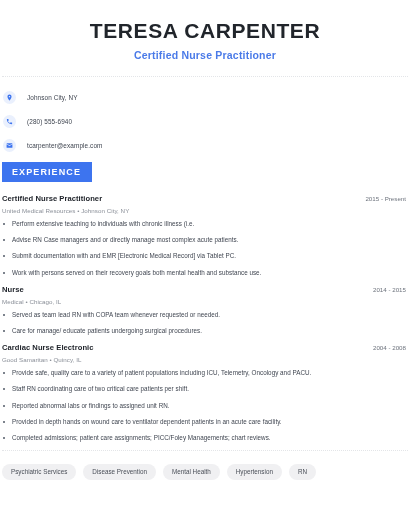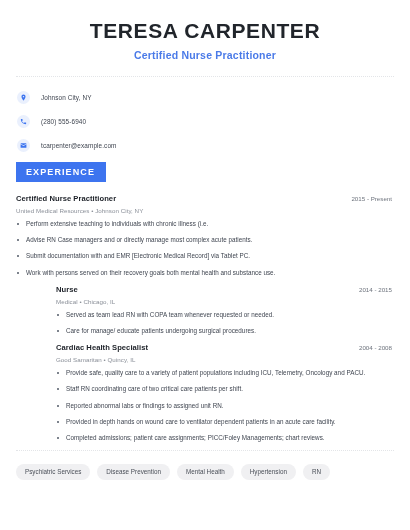--- a/index.html
+++ b/index.html
@@ -12,21 +12,21 @@
     font-family: "Liberation Sans", sans-serif;
     -webkit-font-smoothing: antialiased;
     overflow: hidden;
   }
 
   .page {
     position: relative;
     width: 410px;
     height: 530px;
     background: #ffffff;
-    padding: 0 16px;
+    padding: 0 2px;
   }
 
   
   .header {
     padding-top: 19px;
     text-align: center;
   }
   .full-name {
     font-size: 21px;
     font-weight: bold;
@@ -129,21 +129,21 @@
   .bullets li::before {
     content: "";
     position: absolute;
     left: 1px;
     top: 3px;
     width: 2px;
     height: 2px;
     background: #7d838d;
   }
 
-  .job + .job { margin-top: 4px; margin-left: 40px; }
+  .job + .job { margin-top: 4px; }
 
   
   .skills-body {
     margin-top: 13px;
     display: flex;
     flex-wrap: wrap;
     gap: 6px 7px;
   }
   .skill-pill {
     background: #f0f0f2;
@@ -226,21 +226,21 @@
       </div>
       <div class="job-meta">Medical  •  Chicago, IL</div>
       <ul class="bullets">
         <li>Served as team lead RN with COPA team whenever requested or needed.</li>
         <li>Care for manage/ educate patients undergoing surgical procedures.</li>
       </ul>
     </div>
 
     <div class="job">
       <div class="job-head">
-        <span class="job-role">Cardiac Health Specialist</span>
+        <span class="job-role">Cardiac Nurse Electronic</span>
         <span class="job-dates">2004 - 2008</span>
       </div>
       <div class="job-meta">Good Samaritan  •  Quincy, IL</div>
       <ul class="bullets">
         <li>Provide safe, quality care to a variety of patient populations including ICU, Telemetry, Oncology and PACU.</li>
         <li>Staff RN coordinating care of two critical care patients per shift.</li>
         <li>Reported abnormal labs or findings to assigned unit RN.</li>
         <li>Provided in depth hands on wound care to ventilator dependent patients in an acute care facility.</li>
         <li>Completed admissions; patient care assignments; PICC/Foley Managements; chart reviews.</li>
       </ul>

